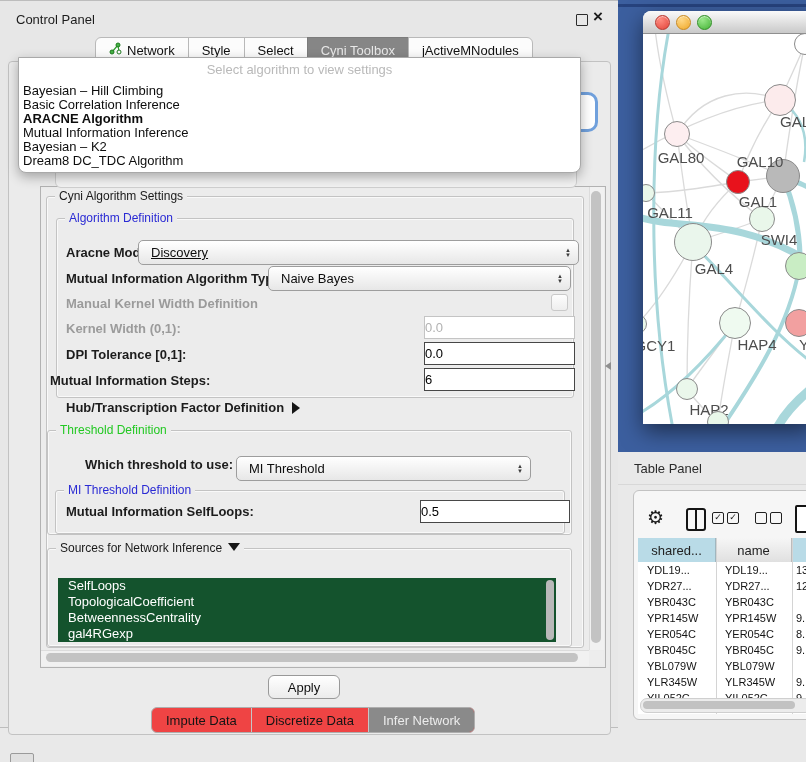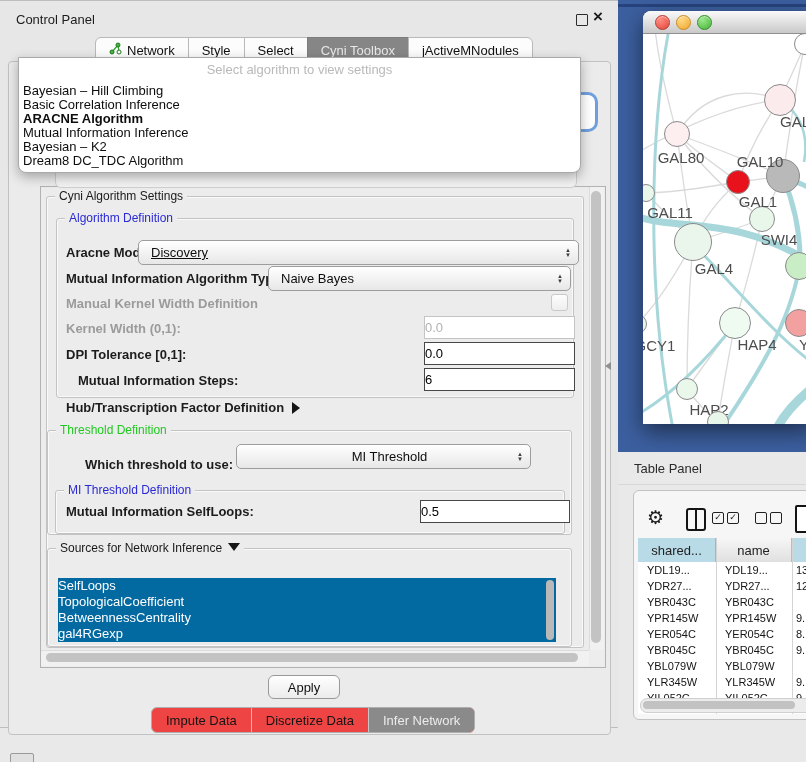--- a/index.html
+++ b/index.html
@@ -50,21 +50,21 @@
       justify-content:flex-start;padding-right:6px;font-size:13px;}
   .tf-on{border:1px solid #474747;color:#000;}
   .tf-off{border:1px solid #c4c4c4;color:#b2b2b2;}
   .cb{position:absolute;width:15px;height:15px;border:1px solid #c9c9c9;border-radius:3px;
       background:linear-gradient(#fdfdfd,#eeeeee);}
   .arrow-right{display:inline-block;width:0;height:0;border-left:8px solid #161616;
                border-top:6px solid transparent;border-bottom:6px solid transparent;margin-left:8px;vertical-align:-2px;}
   .arrow-down{display:inline-block;width:0;height:0;border-top:8px solid #161616;
               border-left:6px solid transparent;border-right:6px solid transparent;margin-left:6px;vertical-align:1px;}
   .attr-list{left:58px;top:578px;width:498px;height:64px;background:#fff;overflow:hidden;}
-  .attr-item{height:16px;line-height:16px;font-size:13px;color:#ffffff;background:#0369a1;white-space:nowrap;}
+  .attr-item{height:16px;line-height:16px;padding-left:10px;font-size:13px;color:#ffffff;background:#14532d;white-space:nowrap;}
   .attr-sb{left:546px;top:580px;width:8px;height:60px;background:#b9b9b9;border-radius:4px;}
   .btn{position:absolute;border:1px solid #999;border-radius:6px;background:linear-gradient(#ffffff,#ebebeb);
        display:flex;align-items:center;justify-content:center;font-size:13px;color:#111;}
   
   .seg-group{left:151px;top:707px;height:24px;display:flex;border:1px solid #aeaeae;border-radius:6px;overflow:hidden;background:#ef4444;}
   .seg{display:flex;align-items:center;justify-content:center;padding:0 14px;font-size:13px;color:#141414;border-left:1px solid #c6c6c6;}
   .seg:first-child{border-left:none;}
   .seg.selected{background:#8a8a8a;color:#ececec;}
   .split-arrow{left:605px;top:362px;width:0;height:0;border-right:6px solid #8f8f8f;
                border-top:4px solid transparent;border-bottom:4px solid transparent;}
@@ -197,35 +197,35 @@
   <div class="lbl dis" style="left:66px;top:321px;">Kernel Width (0,1):</div>
   <div class="tf tf-off" style="left:424px;top:316px;width:143px;">
     <span>0.0</span>
   </div>
 
   <div class="lbl" style="left:66px;top:347px;">DPI Tolerance [0,1]:</div>
   <div class="tf tf-on" style="left:424px;top:342px;width:143px;">
     <span>0.0</span>
   </div>
 
-  <div class="lbl" style="left:78px;top:373px;">Mutual Information Steps:</div>
+  <div class="lbl" style="left:50px;top:373px;">Mutual Information Steps:</div>
   <div class="tf tf-on" style="left:424px;top:368px;width:143px;">
     <span>6</span>
   </div>
 
   <div class="lbl" style="left:66px;top:400px;">
     <span>Hub/Transcription Factor Definition</span><span class="arrow-right"></span>
   </div>
 
   <div class="abs group" style="left:47px;top:430px;width:523px;height:103px;">
     <div class="gtitle t-green">Threshold Definition</div>
   </div>
 
   <div class="lbl" style="left:85px;top:457px;">Which threshold to use:</div>
-  <div class="combo" style="left:236px;top:444px;width:281px;justify-content:center;">
+  <div class="combo" style="left:236px;top:456px;width:281px;">
     <span>MI Threshold</span>
     <span class="steppers">
         <span>▲</span>
         <span>▼</span>
       </span>
   </div>
 
   <div class="abs group" style="left:55px;top:490px;width:508px;height:42px;">
     <div class="gtitle t-blue">MI Threshold Definition</div>
   </div>

